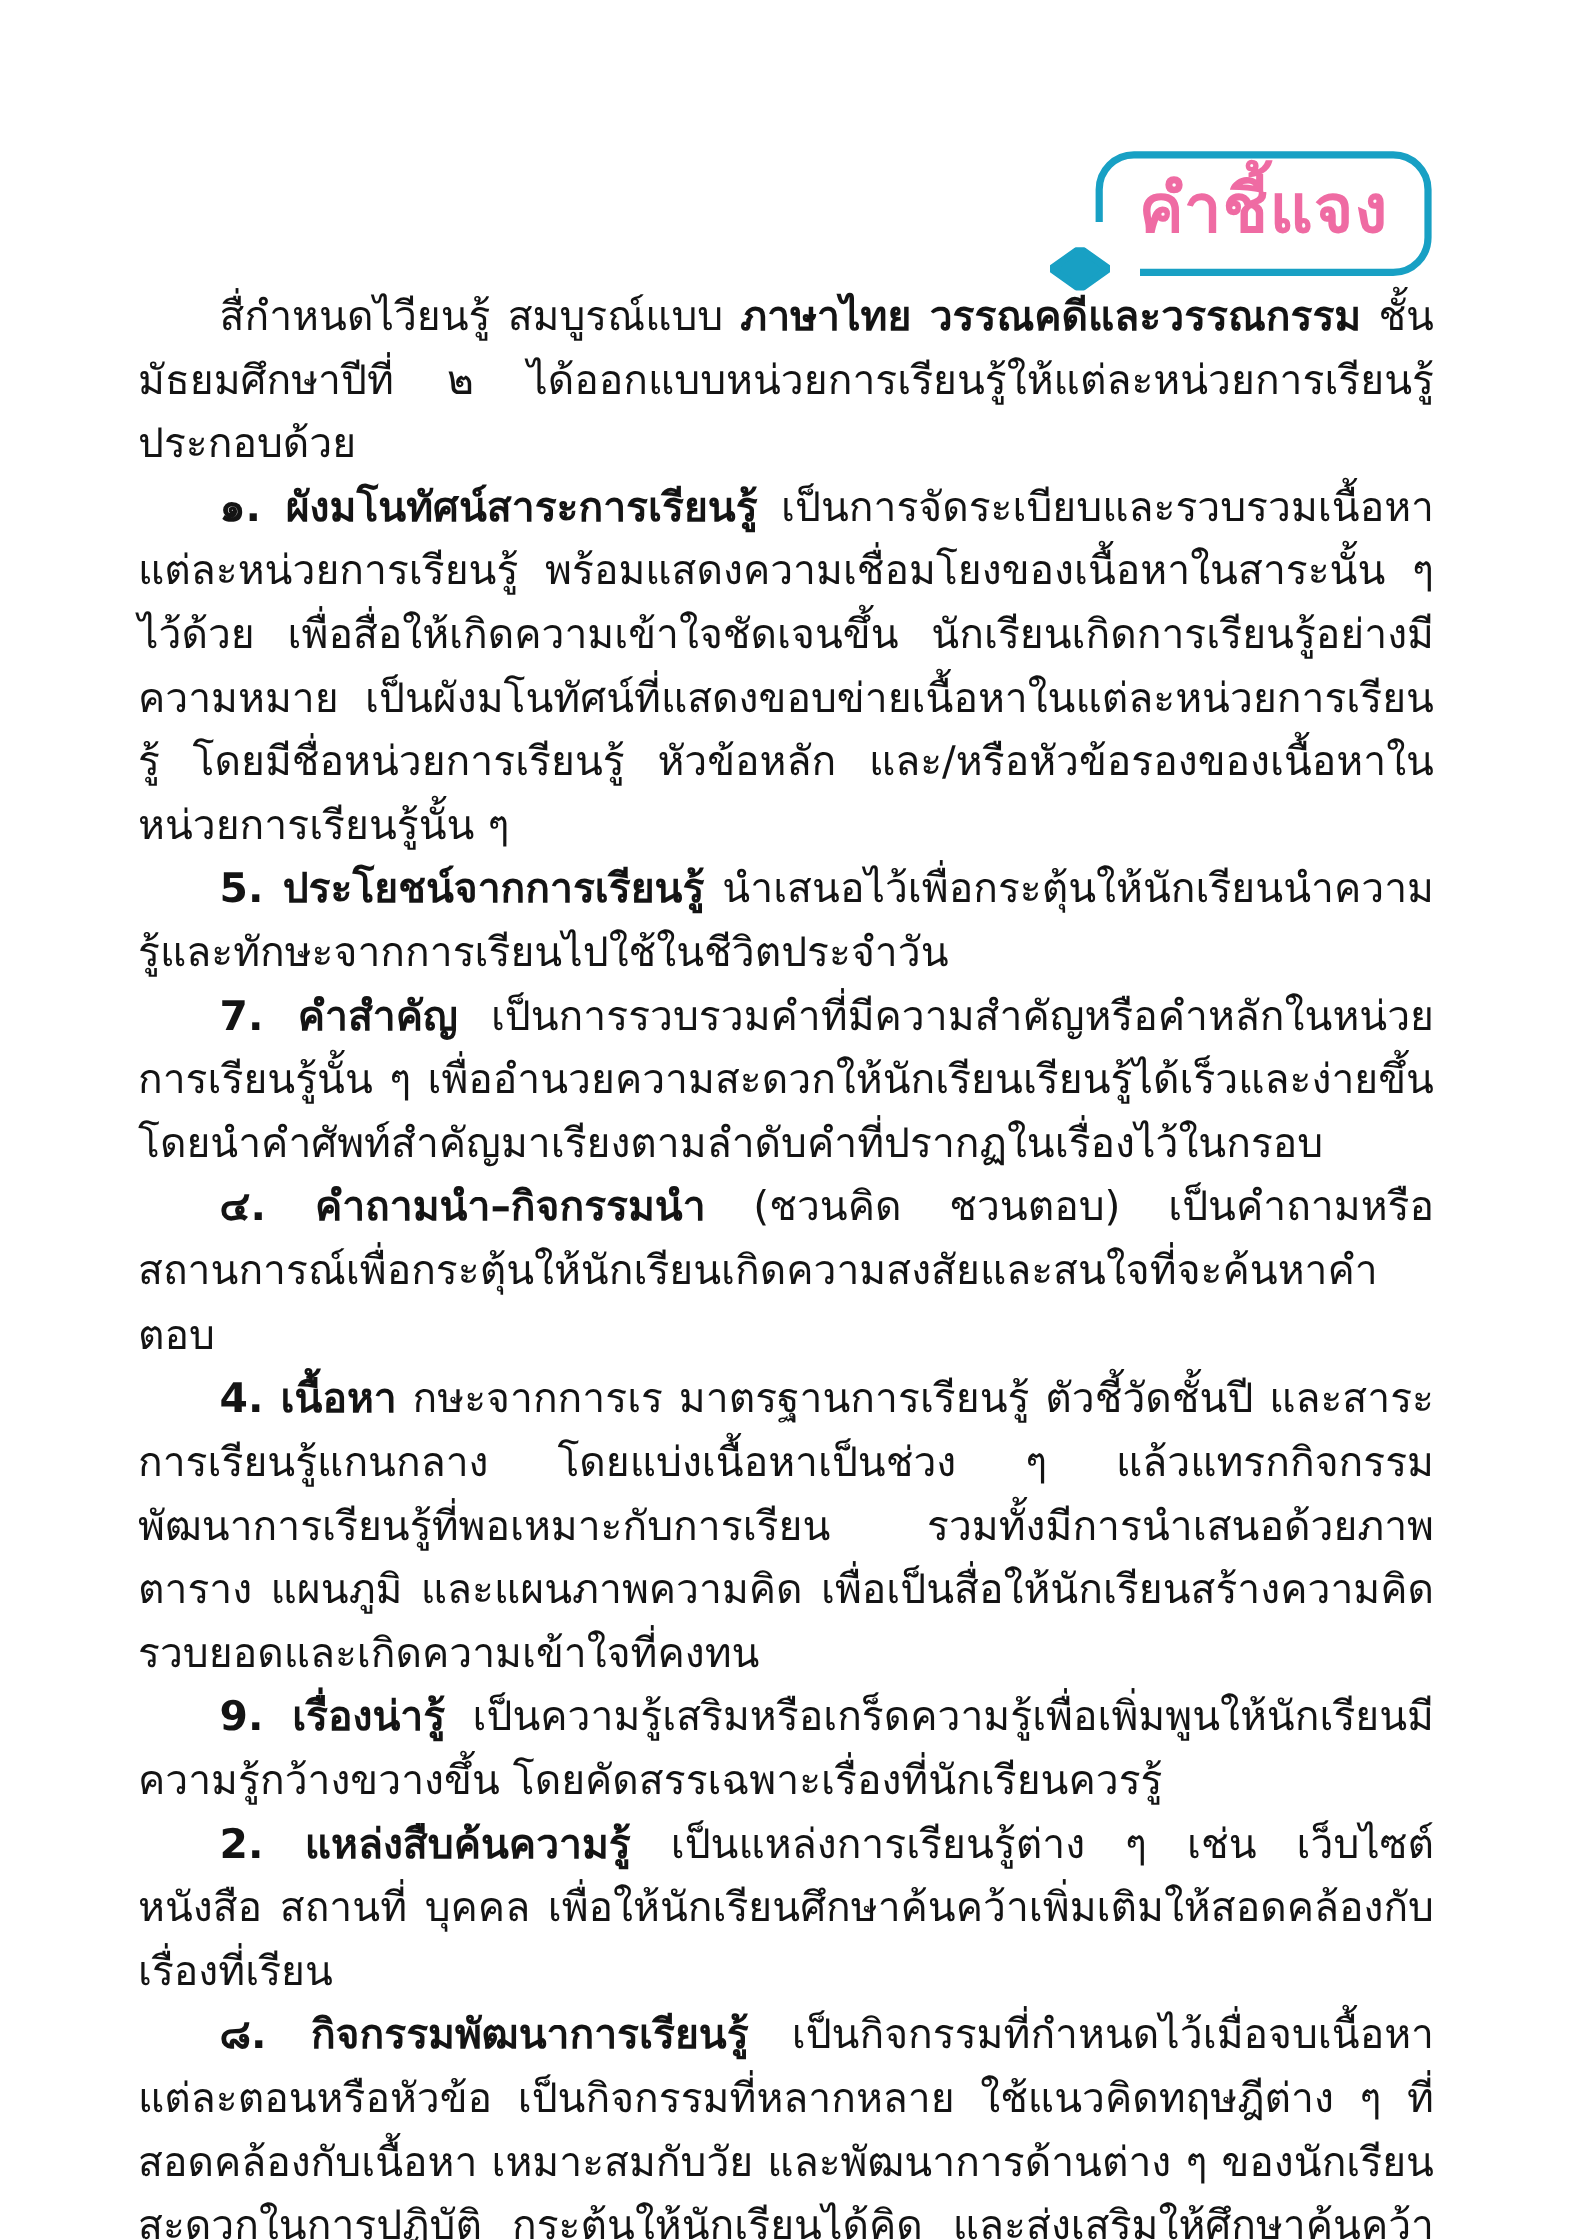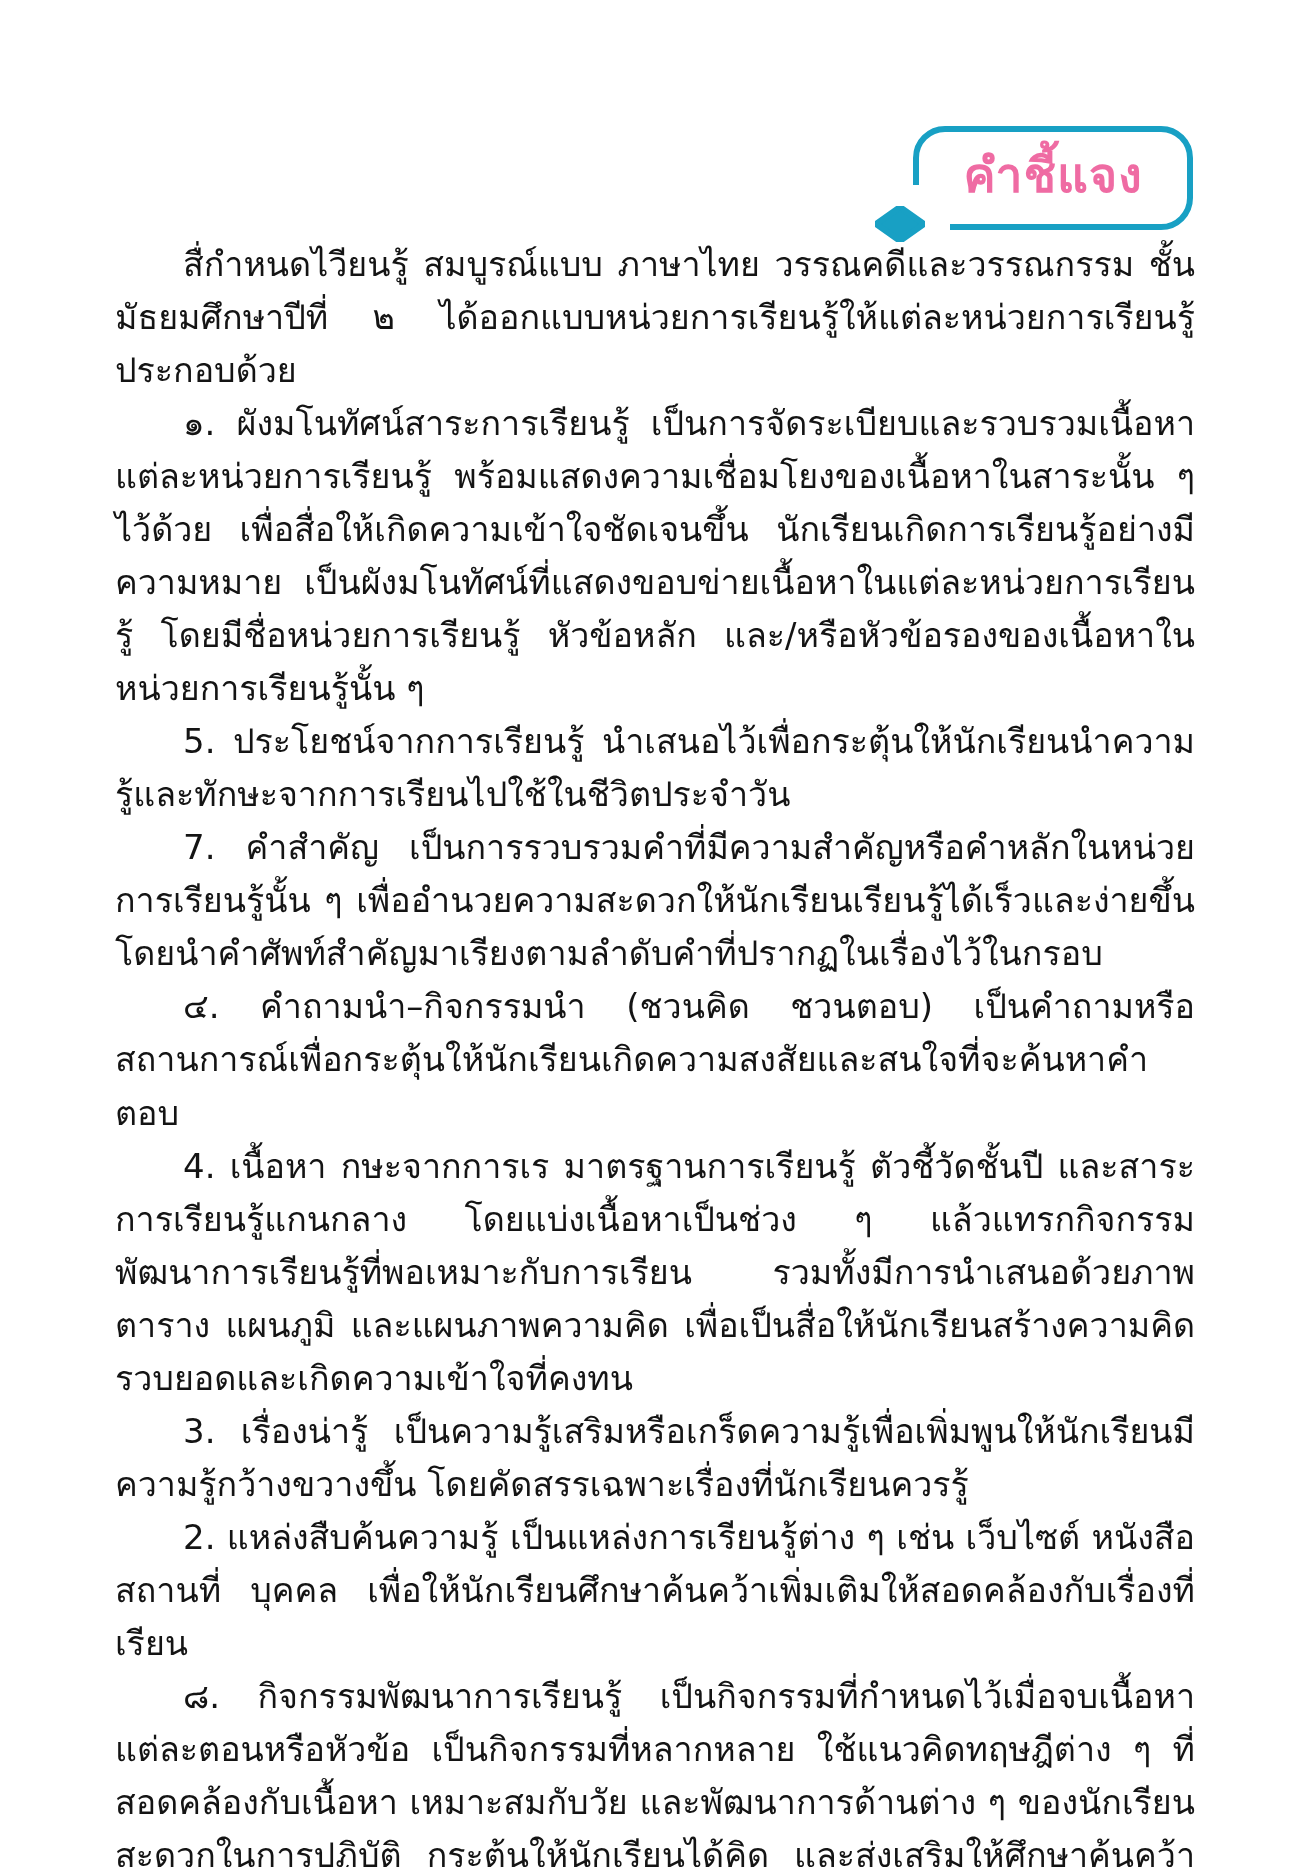--- a/index.html
+++ b/index.html
@@ -24,21 +24,21 @@
     width:280px;
     height:104px;
     border:6px solid var(--accent);
     border-radius:32px;
     display:flex;
     align-items:center;
     justify-content:center;
   }
   .badge-title{
     color:var(--title-pink);
-    font-size:48px;
+    font-size:56px;
     font-weight:bold;
     line-height:1;
     padding-bottom:6px;
     letter-spacing:1px;
   }
   .badge-corner-gap{
     position:absolute;
     left:-7px;
     bottom:-7px;
     width:38px;
@@ -60,21 +60,21 @@
     color:var(--ink);
     font-size:34px;
     line-height:1.56;
     text-align:justify;
   }
   .content p{
     margin:0;
     padding:0;
     text-indent:68px;
   }
-  .content .bold{font-weight:normal;}
+  .content .bold{font-weight:bold;}
 </style>
 </head>
 <body>
 
 <div class="page">
 
   <div class="header-badge">
     <span class="badge-title">คำชี้แจง</span>
     <span class="badge-corner-gap"></span>
     <svg class="badge-diamond" viewBox="0 0 50 36" xmlns="http://www.w3.org/2000/svg">
@@ -82,18 +82,18 @@
     </svg>
   </div>
 
   <div class="content">
       <p><span>สื่กำหนดไวียนรู้ สมบูรณ์แบบ </span><span class="bold">ภาษาไทย วรรณคดีและวรรณกรรม</span><span> ชั้นมัธยมศึกษาปีที่ ๒ ได้ออกแบบหน่วยการเรียนรู้ให้แต่ละหน่วยการเรียนรู้ประกอบด้วย</span></p>
       <p><span class="bold">๑. ผังมโนทัศน์สาระการเรียนรู้</span><span> เป็นการจัดระเบียบและรวบรวมเนื้อหาแต่ละหน่วยการเรียนรู้ พร้อมแสดงความเชื่อมโยงของเนื้อหาในสาระนั้น ๆ ไว้ด้วย เพื่อสื่อให้เกิดความเข้าใจชัดเจนขึ้น นักเรียนเกิดการเรียนรู้อย่างมีความหมาย เป็นผังมโนทัศน์ที่แสดงขอบข่ายเนื้อหาในแต่ละหน่วยการเรียนรู้ โดยมีชื่อหน่วยการเรียนรู้ หัวข้อหลัก และ/หรือหัวข้อรองของเนื้อหาในหน่วยการเรียนรู้นั้น ๆ</span></p>
       <p><span class="bold">5. ประโยชน์จากการเรียนรู้</span><span> นำเสนอไว้เพื่อกระตุ้นให้นักเรียนนำความรู้และทักษะจากการเรียนไปใช้ในชีวิตประจำวัน</span></p>
       <p><span class="bold">7. คำสำคัญ</span><span> เป็นการรวบรวมคำที่มีความสำคัญหรือคำหลักในหน่วยการเรียนรู้นั้น ๆ เพื่ออำนวยความสะดวกให้นักเรียนเรียนรู้ได้เร็วและง่ายขึ้น โดยนำคำศัพท์สำคัญมาเรียงตามลำดับคำที่ปรากฏในเรื่องไว้ในกรอบ</span></p>
       <p><span class="bold">๔. คำถามนำ–กิจกรรมนำ</span><span> (ชวนคิด ชวนตอบ) เป็นคำถามหรือสถานการณ์เพื่อกระตุ้นให้นักเรียนเกิดความสงสัยและสนใจที่จะค้นหาคำตอบ</span></p>
       <p><span class="bold">4. เนื้อหา</span><span> กษะจากการเร มาตรฐานการเรียนรู้ ตัวชี้วัดชั้นปี และสาระการเรียนรู้แกนกลาง โดยแบ่งเนื้อหาเป็นช่วง ๆ แล้วแทรกกิจกรรมพัฒนาการเรียนรู้ที่พอเหมาะกับการเรียน รวมทั้งมีการนำเสนอด้วยภาพ ตาราง แผนภูมิ และแผนภาพความคิด เพื่อเป็นสื่อให้นักเรียนสร้างความคิดรวบยอดและเกิดความเข้าใจที่คงทน</span></p>
-      <p><span class="bold">3. เรื่องน่ารู้</span><span> เป็นความรู้เสริมหรือเกร็ดความรู้เพื่อเพิ่มพูนให้นักเรียนมีความรู้กว้างขวางขึ้น โดยคัดสรรเฉพาะเรื่องที่นักเรียนควรรู้</span></p>
+      <p><span class="bold">9. เรื่องน่ารู้</span><span> เป็นความรู้เสริมหรือเกร็ดความรู้เพื่อเพิ่มพูนให้นักเรียนมีความรู้กว้างขวางขึ้น โดยคัดสรรเฉพาะเรื่องที่นักเรียนควรรู้</span></p>
       <p><span class="bold">2. แหล่งสืบค้นความรู้</span><span> เป็นแหล่งการเรียนรู้ต่าง ๆ เช่น เว็บไซต์ หนังสือ สถานที่ บุคคล เพื่อให้นักเรียนศึกษาค้นคว้าเพิ่มเติมให้สอดคล้องกับเรื่องที่เรียน</span></p>
       <p><span class="bold">๘. กิจกรรมพัฒนาการเรียนรู้</span><span> เป็นกิจกรรมที่กำหนดไว้เมื่อจบเนื้อหาแต่ละตอนหรือหัวข้อ เป็นกิจกรรมที่หลากหลาย ใช้แนวคิดทฤษฎีต่าง ๆ ที่สอดคล้องกับเนื้อหา เหมาะสมกับวัย และพัฒนาการด้านต่าง ๆ ของนักเรียน สะดวกในการปฏิบัติ กระตุ้นให้นักเรียนได้คิด และส่งเสริมให้ศึกษาค้นคว้าเพิ่มเติม มีคำถามเป็นการตรวจสอบผลการเรียนรู้ของนักเรียน ซึ่งกิจกรรมที่ได้ออกแบบมีมากเพียงพอที่จะพัฒนาให้นักเรียนเกิดการเรียนรู้ตามเป้าหมายของหลักสูตร แต่ละกิจกรรมได้ระบุสัญลักษณ์เพื่อแสดงจุดเน้นของกิจกรรมนั้น ๆ ไว้ เพื่อให้นักเรียนทราบว่ากิจกรรมนั้นมุ่งพัฒนาทักษะใด อันจะช่วยให้การจัดกิจกรรมการเรียนรู้ครบถ้วนตามเป้าหมาย</span></p>
     </div>
 
 </div>
 
 </body></html>

